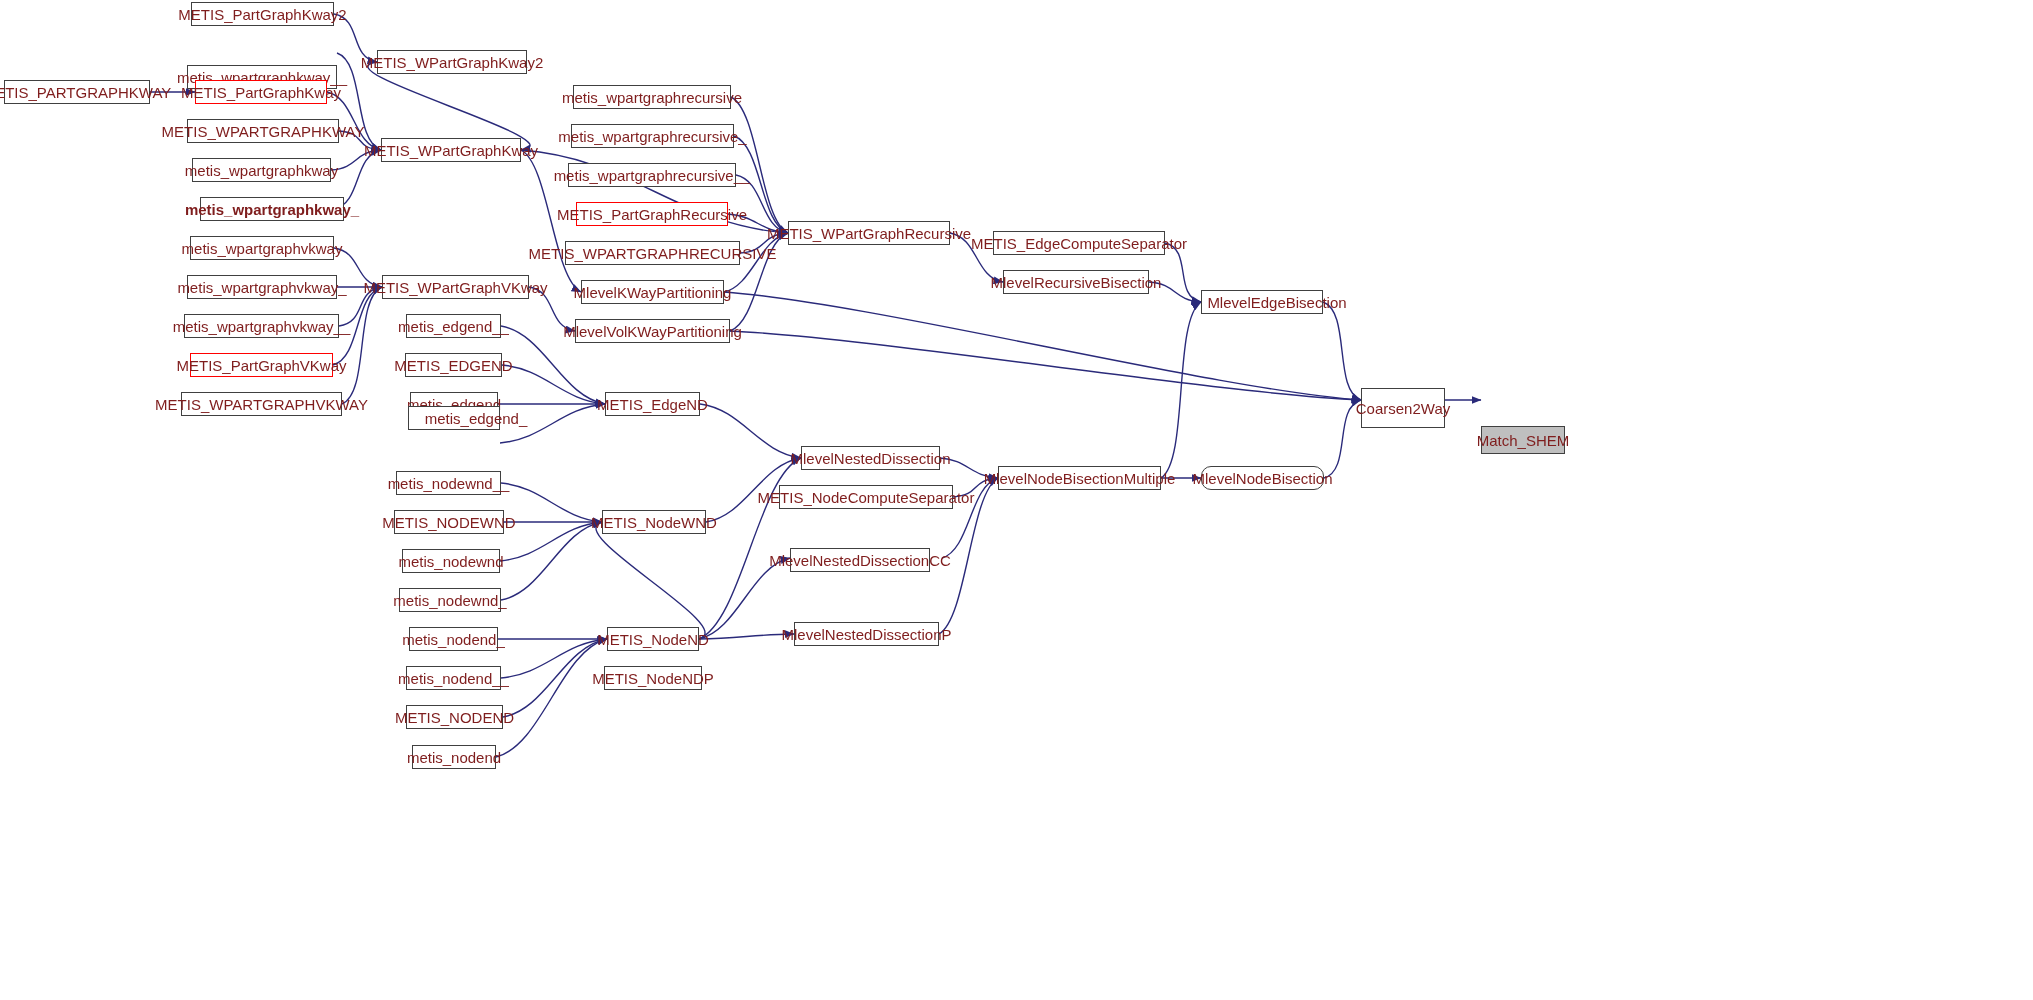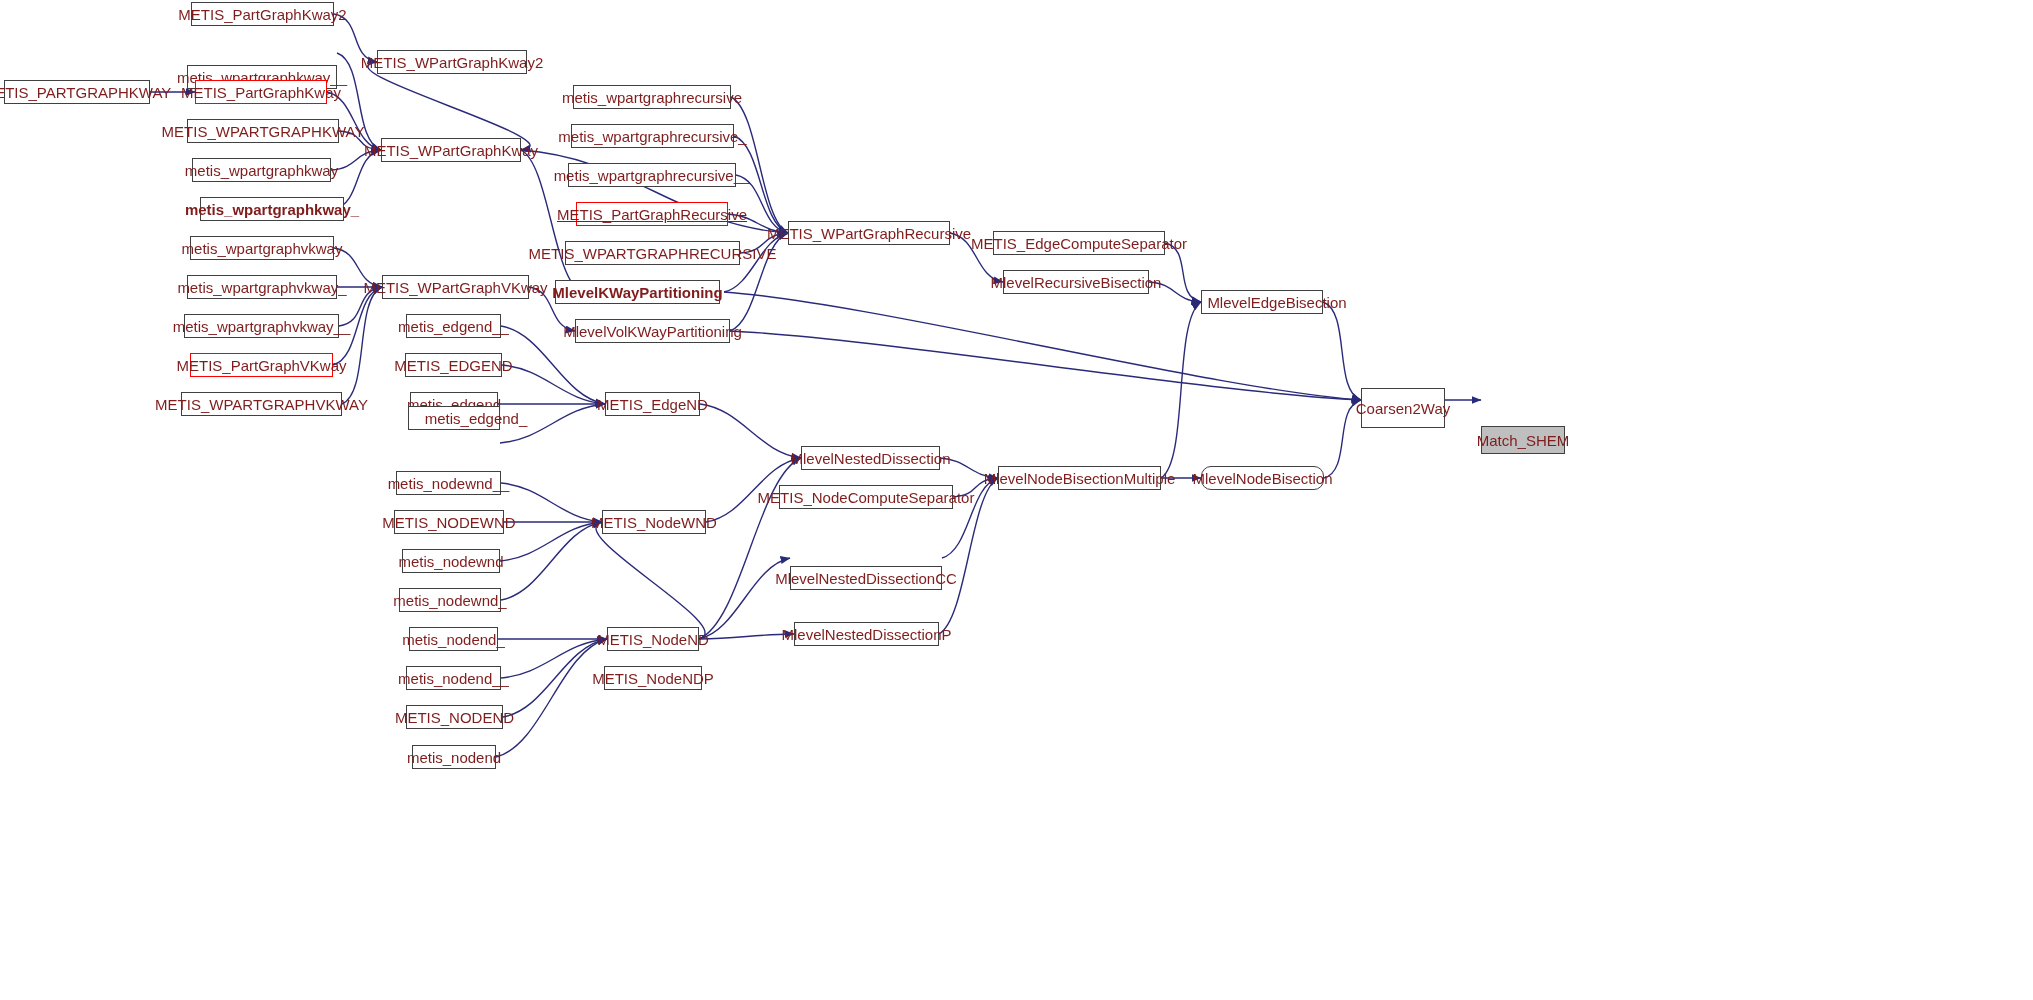--- a/index.html
+++ b/index.html
@@ -166,30 +166,30 @@
       </div>
       <div class="node" style="left: 573px; top: 85px; width: 158px; height: 24px;">
         <span class="label">metis_wpartgraphrecursive</span>
       </div>
       <div class="node" style="left: 571px; top: 124px; width: 163px; height: 24px;">
         <span class="label">metis_wpartgraphrecursive_</span>
       </div>
       <div class="node" style="left: 568px; top: 163px; width: 168px; height: 24px;">
         <span class="label">metis_wpartgraphrecursive__</span>
       </div>
-      <div class="node highlight" style="left: 576px; top: 202px; width: 152px; height: 24px; text-decoration: underline;">
+      <div class="node highlight" style="left: 576px; top: 202px; width: 152px; height: 24px;">
         <span class="label">METIS_PartGraphRecursive</span>
       </div>
       <div class="node" style="left: 565px; top: 241px; width: 175px; height: 24px;">
         <span class="label">METIS_WPARTGRAPHRECURSIVE</span>
       </div>
       <div class="node" style="left: 788px; top: 221px; width: 162px; height: 24px;">
         <span class="label">METIS_WPartGraphRecursive</span>
       </div>
-      <div class="node" style="left: 555px; top: 280px; width: 165px; height: 24px; font-weight: bold;">
+      <div class="node" style="left: 581px; top: 280px; width: 143px; height: 24px;">
         <span class="label">MlevelKWayPartitioning</span>
       </div>
       <div class="node" style="left: 575px; top: 319px; width: 155px; height: 24px;">
         <span class="label">MlevelVolKWayPartitioning</span>
       </div>
       <div class="node" style="left: 993px; top: 231px; width: 172px; height: 24px;">
         <span class="label">METIS_EdgeComputeSeparator</span>
       </div>
       <div class="node" style="left: 1003px; top: 270px; width: 146px; height: 24px;">
         <span class="label">MlevelRecursiveBisection</span>
@@ -238,21 +238,21 @@
       </div>
       <div class="node" style="left: 402px; top: 549px; width: 98px; height: 24px;">
         <span class="label">metis_nodewnd</span>
       </div>
       <div class="node" style="left: 399px; top: 588px; width: 102px; height: 24px;">
         <span class="label">metis_nodewnd_</span>
       </div>
       <div class="node" style="left: 602px; top: 510px; width: 104px; height: 24px;">
         <span class="label">METIS_NodeWND</span>
       </div>
-      <div class="node" style="left: 790px; top: 566px; width: 152px; height: 24px;">
+      <div class="node" style="left: 790px; top: 548px; width: 140px; height: 24px;">
         <span class="label">MlevelNestedDissectionCC</span>
       </div>
       <div class="node" style="left: 794px; top: 622px; width: 145px; height: 24px;">
         <span class="label">MlevelNestedDissectionP</span>
       </div>
       <div class="node" style="left: 409px; top: 627px; width: 89px; height: 24px;">
         <span class="label">metis_nodend_</span>
       </div>
       <div class="node" style="left: 406px; top: 666px; width: 95px; height: 24px;">
         <span class="label">metis_nodend__</span>

